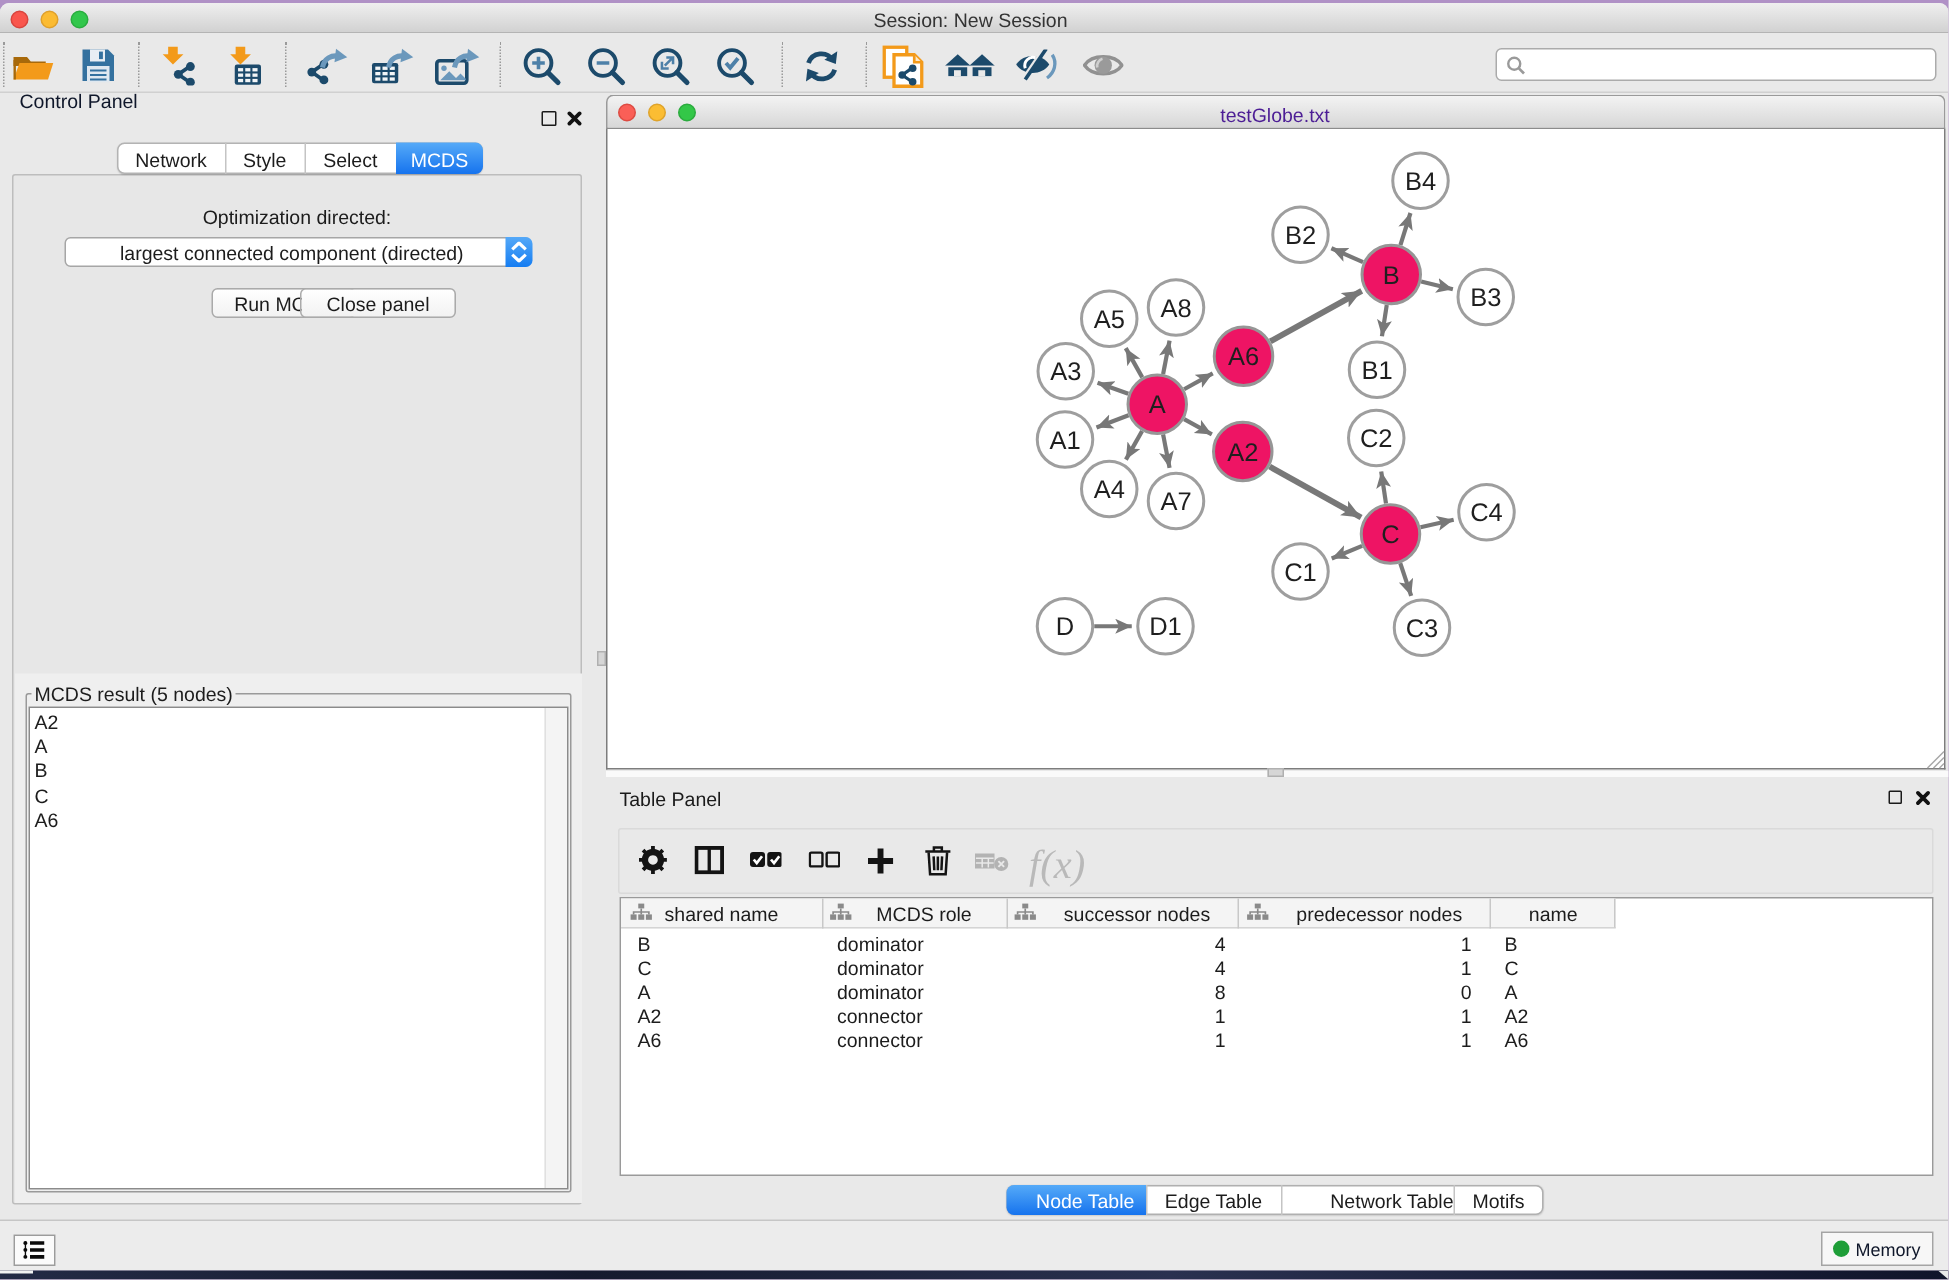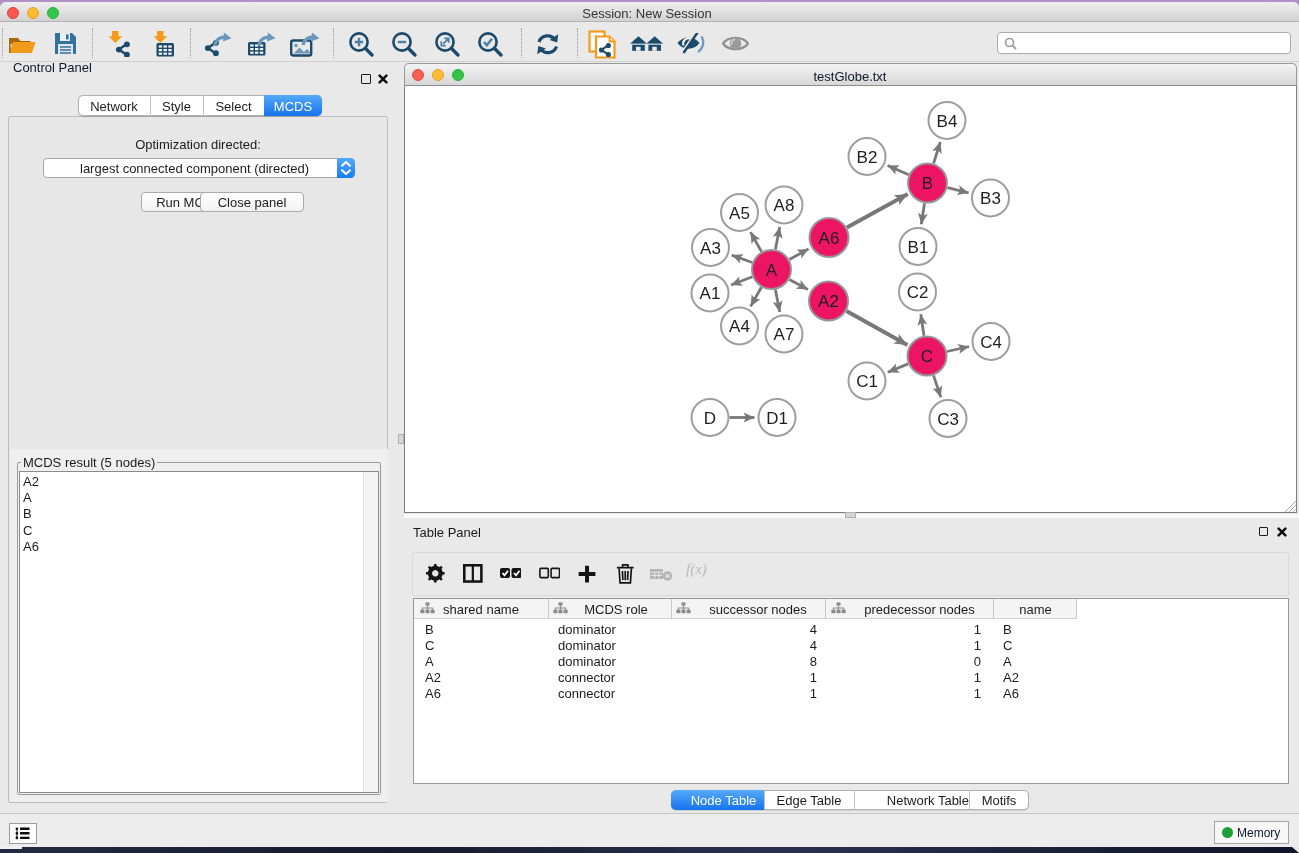--- a/index.html
+++ b/index.html
@@ -195,21 +195,21 @@
 <div class="abs" style="left:17px;top:462px;width:364px;height:333px;border:1px solid #9a9a9a;border-radius:2px;"></div>
 <div class="abs t13" style="left:21px;top:455px;background:#efefef;padding:0 2px;">MCDS result (5 nodes)</div>
 <div class="abs" style="left:19px;top:471px;width:360px;height:322px;background:#fff;border:1px solid #8b8b8b;"></div>
 <div class="abs" style="left:363px;top:472px;width:15px;height:320px;background:#f4f4f4;border-left:1px solid #e0e0e0;"></div>
 <div class="abs t13" style="left:23px;top:474px;line-height:16.2px;">A2<br>A<br>B<br>C<br>A6</div>
 
 <div class="abs" style="left:404px;top:63px;width:893px;height:23px;background:linear-gradient(#f3f3f3,#d7d7d7);border:1px solid #9a9a9a;border-bottom:1px solid #8c8c8c;border-radius:5px 5px 0 0;"></div>
 <div class="abs" style="left:412px;top:69px;width:12px;height:12px;border-radius:6px;background:#fa5f57;border:0.5px solid #dd4b42;"></div>
 <div class="abs" style="left:432px;top:69px;width:12px;height:12px;border-radius:6px;background:#fbbd33;border:0.5px solid #dfa32a;"></div>
 <div class="abs" style="left:452px;top:69px;width:12px;height:12px;border-radius:6px;background:#33c748;border:0.5px solid #2bab3e;"></div>
-<div class="abs t13" style="left:776px;top:69px;width:148px;text-align:center;color:#0f172a;">testGlobe.txt</div>
+<div class="abs t13" style="left:776px;top:69px;width:148px;text-align:center;color:#4c1d95;">testGlobe.txt</div>
 <div class="abs" style="left:404px;top:86px;width:893px;height:427px;background:#fff;border:1px solid #7d7d7d;border-top:none;"></div>
 <svg class="abs" style="left:1284px;top:500px;" width="13" height="13" viewBox="0 0 13 13">
     <path d="M12,1 L1,12 M12,5 L5,12 M12,9 L9,12" stroke="#a9a9a9" stroke-width="1"></path>
   </svg>
 <div class="abs" style="left:398px;top:434px;width:6px;height:10px;background:#d6d6d6;border:1px solid #b0b0b0;"></div>
 <div class="abs" style="left:404px;top:514px;width:895px;height:4px;background:#fafafa;"></div>
 <div class="abs" style="left:845px;top:512px;width:11px;height:6px;background:#d6d6d6;border:1px solid #b0b0b0;"></div>
 <svg width="892" height="425" viewBox="0 0 892 425" style="position:absolute;left:405px;top:88px;">
 <defs>
 <marker id="ah" markerWidth="12" markerHeight="11" refX="11" refY="5" orient="auto" markerUnits="userSpaceOnUse">
@@ -331,21 +331,21 @@
     </g>
   </svg>
 <svg class="abs" style="left:650px;top:568px;" width="23" height="13" viewBox="0 0 23 13">
     <g>
       <rect x="0" y="1" width="13" height="10" fill="#b3b3b3"></rect>
       <path d="M0.6,4.2 h11.8 M0.6,7.4 h11.8 M4.8,4.2 v6.2 M8.9,4.2 v6.2" stroke="#e9e9e9" stroke-width="1"></path>
       <circle cx="17.5" cy="8" r="4.7" fill="#b3b3b3"></circle>
       <path d="M15.6,6.1 l3.8,3.8 M19.4,6.1 l-3.8,3.8" stroke="#e9e9e9" stroke-width="1.3"></path>
     </g>
   </svg>
-<div class="abs" style="left:686px;top:561px;width:40px;font-family:'Liberation Serif',serif;font-style:italic;font-size:15px;color:#b9b9b9;">f(x)</div>
+<div class="abs" style="left:686px;top:561px;width:40px;font-family:'Liberation Serif',serif;font-style:italic;font-size:27px;color:#b9b9b9;">f(x)</div>
 <div class="abs" style="left:413px;top:598px;width:876px;height:186px;background:#fff;border:1px solid #9a9a9a;"></div>
 <div class="abs" style="left:414px;top:599px;width:663px;height:20px;background:#f4f4f4;border-right:1px solid #c8c8c8;border-bottom:1px solid #d4d4d4;"></div>
 <div class="abs" style="left:548px;top:599px;width:1px;height:20px;background:#c8c8c8;"></div>
 <div class="abs" style="left:671px;top:599px;width:1px;height:20px;background:#c8c8c8;"></div>
 <div class="abs" style="left:825px;top:599px;width:1px;height:20px;background:#c8c8c8;"></div>
 <div class="abs" style="left:993px;top:599px;width:1px;height:20px;background:#c8c8c8;"></div>
 <svg class="abs" style="left:420px;top:602px;" width="15" height="12" viewBox="0 0 15 12">
     <g fill="#8a8a8a">
       <rect x="5.5" y="0.4" width="4" height="3.2"></rect>
       <rect x="0.4" y="7.6" width="4" height="3.6"></rect>

